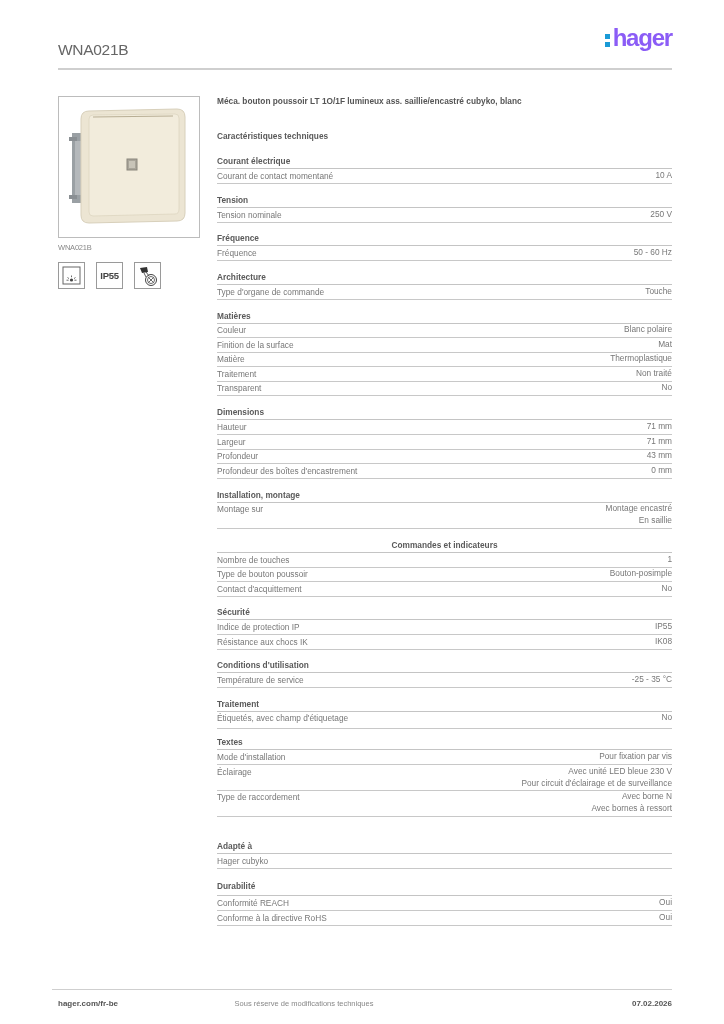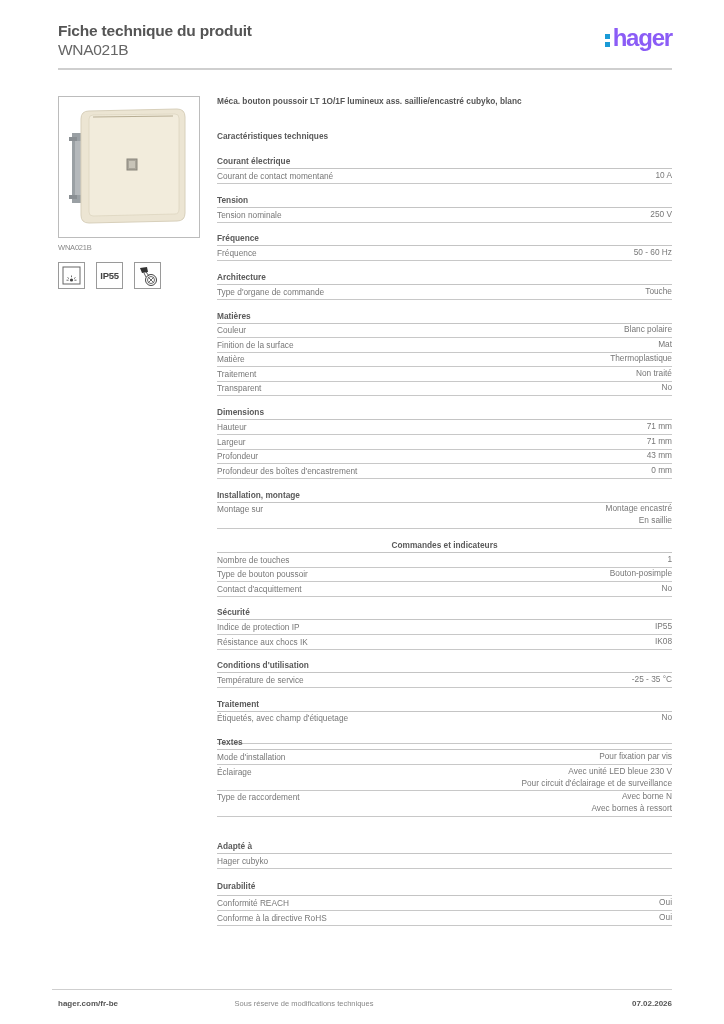--- a/index.html
+++ b/index.html
@@ -35,21 +35,20 @@
 
   .footer-rule { position: absolute; left: 52px; top: 989px; width: 620px; height: 1px; background: #cfcfcf; }
   .footer-left { position: absolute; left: 58px; top: 999px; font-size: 8px; font-weight: bold; color: #555; }
   .footer-center { position: absolute; left: 0; width: 608px; top: 999px; text-align: center; font-size: 7.5px; color: #888; }
   .footer-right { position: absolute; right: 52px; top: 999px; font-size: 8px; font-weight: bold; color: #555; }
 </style>
 </head>
 <body>
 
 <div class="header">
-  <div class="doc-title">Fiche technique du produit</div>
   <div class="doc-code">WNA021B</div>
   <div class="logo"><span class="dots"></span><span>hager</span></div>
 </div>
 <div class="header-rule"></div>
 
 <div class="product-img">
   <svg width="140" height="140" viewBox="0 0 140 140">
     <rect x="13" y="36" width="10" height="70" fill="#9aa0a4"></rect>
     <rect x="10" y="40" width="8" height="4" fill="#8a8f93"></rect>
     <rect x="10" y="98" width="8" height="4" fill="#8a8f93"></rect>
@@ -230,21 +229,21 @@
 
   <div class="section-title" style="top:659px;">Conditions d'utilisation</div>
   <div class="row" style="top:673px;height:15px;">
     <span class="lbl">Température de service</span>
     <span class="val">
         <div>-25 - 35 °C</div>
       </span>
   </div>
 
   <div class="section-title" style="top:698px;">Traitement</div>
-  <div class="row" style="top:711px;height:33px;">
+  <div class="row" style="top:711px;height:18px;">
     <span class="lbl">Étiquetés, avec champ d'étiquetage</span>
     <span class="val">
         <div>No</div>
       </span>
   </div>
 
   <div class="section-title" style="top:736px;">Textes</div>
   <div class="row" style="top:750px;height:15px;">
     <span class="lbl">Mode d'installation</span>
     <span class="val">

